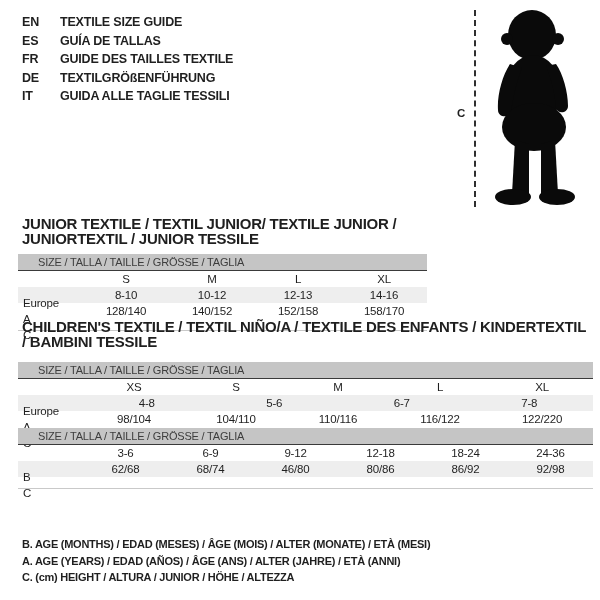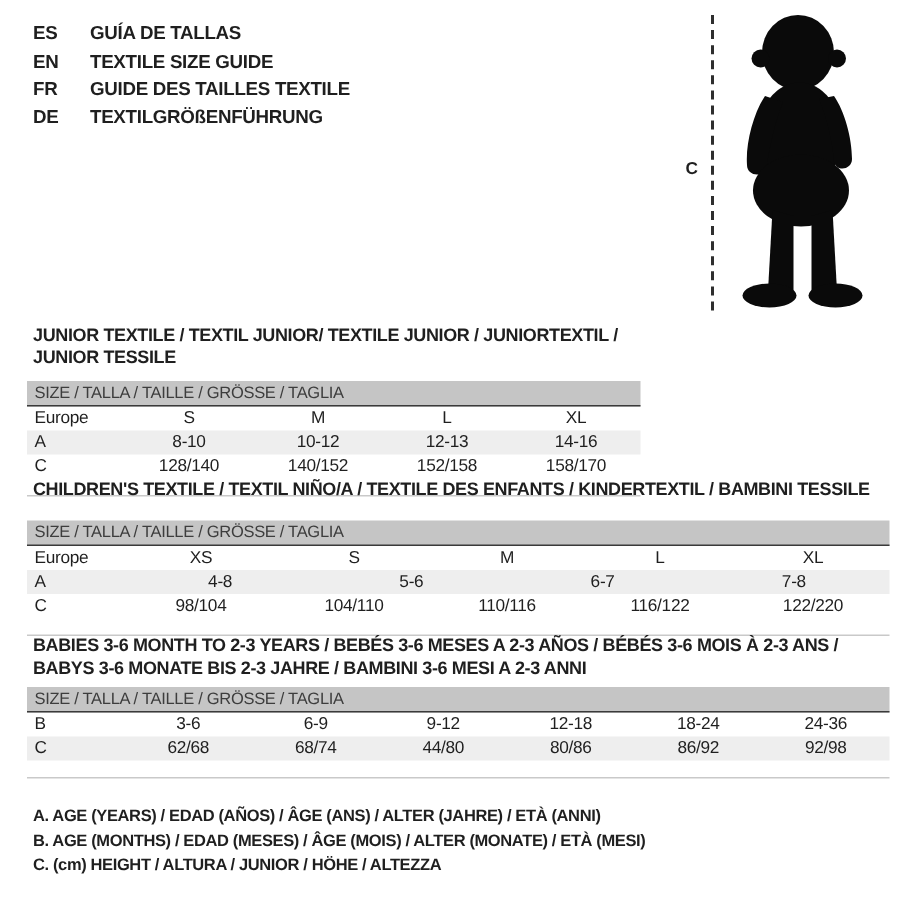--- a/index.html
+++ b/index.html
@@ -23,57 +23,61 @@
   .lang-code{width:38px;}
   
   .measure-label{position:absolute;left:457px;top:107px;font-size:11.5px;font-weight:bold;}
   .dashed-line{position:absolute;left:474px;top:10px;height:197px;width:0;border-left:2.5px dashed #2e2e2e;}
   .baby-svg{position:absolute;left:484px;top:8px;}
   
   .section{position:absolute;left:18px;}
   .section-1{top:216px;width:409px;}
   .section-2{top:319px;width:575px;}
   .section-3{top:423px;width:575px;}
-  .section-title{font-weight:bold;font-size:12px;line-height:15px;letter-spacing:-0.25px;padding-left:4px;}
+  .section-title{font-weight:bold;font-size:15px;line-height:15px;letter-spacing:-0.25px;padding-left:4px;}
   .section-1 .size-table{margin-top:8px;}
   .section-2 .size-table{margin-top:13px;}
   .section-3 .size-table{margin-top:5px;}
   .size-table{border-bottom:1px solid var(--table-bottom-border);padding-bottom:11px;}
   .size-table-header{
     background:var(--table-header-bg);color:var(--table-header-text);
-    font-size:11px;height:16px;line-height:16px;padding-left:5px;
+    font-size:11px;height:16px;line-height:16px;padding-left:20px;
     border-bottom:1.5px solid var(--header-underline);letter-spacing:-0.2px;
   }
   .t-rows .t-row{display:flex;height:16px;line-height:16px;font-size:11.5px;letter-spacing:-0.2px;}
   .t-rows .t-row:nth-child(even){background:var(--stripe-bg);}
-  .t-label{width:60px;padding-left:5px;}
+  .t-label{width:60px;padding-left:5px;margin-top:24px;}
   .t-val{flex:1;text-align:center;}
   
   .notes{position:absolute;left:22px;top:536px;}
   .note-line{font-weight:bold;font-size:11px;line-height:16.5px;letter-spacing:-0.25px;}
 </style>
 </head>
 <body>
 
 <div class="lang-list">
     <div class="lang-row">
+      <span class="lang-code">EN</span>
+      <span>TEXTILE SIZE GUIDE</span>
+    </div>
+    <div class="lang-row">
       <span class="lang-code">ES</span>
       <span>GUÍA DE TALLAS</span>
-    </div>
-    <div class="lang-row">
-      <span class="lang-code">EN</span>
-      <span>TEXTILE SIZE GUIDE</span>
     </div>
     <div class="lang-row">
       <span class="lang-code">FR</span>
       <span>GUIDE DES TAILLES TEXTILE</span>
     </div>
     <div class="lang-row">
       <span class="lang-code">DE</span>
       <span>TEXTILGRÖßENFÜHRUNG</span>
+    </div>
+    <div class="lang-row">
+      <span class="lang-code">IT</span>
+      <span>GUIDA ALLE TAGLIE TESSILI</span>
     </div>
   </div>
 
 <span class="measure-label">C</span>
 <div class="dashed-line"></div>
 
 <svg class="baby-svg" width="112" height="200" viewBox="0 0 112 200" aria-hidden="true">
   <g fill="#0a0a0a">
     <ellipse cx="48" cy="27" rx="24" ry="25"></ellipse>
     <circle cx="23" cy="31" r="6"></circle>
@@ -149,46 +153,42 @@
           <span class="t-val">104/110</span>
           <span class="t-val">110/116</span>
           <span class="t-val">116/122</span>
           <span class="t-val">122/220</span>
         </div>
       </div>
     </div>
 </div>
 
 <div class="section section-3">
-  <div class="section-title">
-      <div class="title-line">BABIES 3-6 MONTH TO 2-3 YEARS / BEBÉS 3-6 MESES A 2-3 AÑOS / BÉBÉS 3-6 MOIS À 2-3 ANS /</div>
-      <div class="title-line">BABYS 3-6 MONATE BIS 2-3 JAHRE / BAMBINI 3-6 MESI A 2-3 ANNI</div>
-    </div>
   <div class="size-table">
       <div class="size-table-header">SIZE / TALLA / TAILLE / GRÖSSE / TAGLIA</div>
       <div class="t-rows">
         <div class="t-row">
           <span class="t-label">B</span>
           <span class="t-val">3-6</span>
           <span class="t-val">6-9</span>
           <span class="t-val">9-12</span>
           <span class="t-val">12-18</span>
           <span class="t-val">18-24</span>
           <span class="t-val">24-36</span>
         </div>
         <div class="t-row">
           <span class="t-label">C</span>
           <span class="t-val">62/68</span>
           <span class="t-val">68/74</span>
-          <span class="t-val">44/80</span>
+          <span class="t-val">46/80</span>
           <span class="t-val">80/86</span>
           <span class="t-val">86/92</span>
           <span class="t-val">92/98</span>
         </div>
       </div>
     </div>
 </div>
 
 <div class="notes">
+    <div class="note-line">B. AGE (MONTHS) / EDAD (MESES) / ÂGE (MOIS) / ALTER (MONATE) / ETÀ (MESI)</div>
     <div class="note-line">A. AGE (YEARS) / EDAD (AÑOS) / ÂGE (ANS) / ALTER (JAHRE) / ETÀ (ANNI)</div>
-    <div class="note-line">B. AGE (MONTHS) / EDAD (MESES) / ÂGE (MOIS) / ALTER (MONATE) / ETÀ (MESI)</div>
     <div class="note-line">C. (cm) HEIGHT / ALTURA / JUNIOR / HÖHE / ALTEZZA</div>
   </div>
 
 </body></html>

